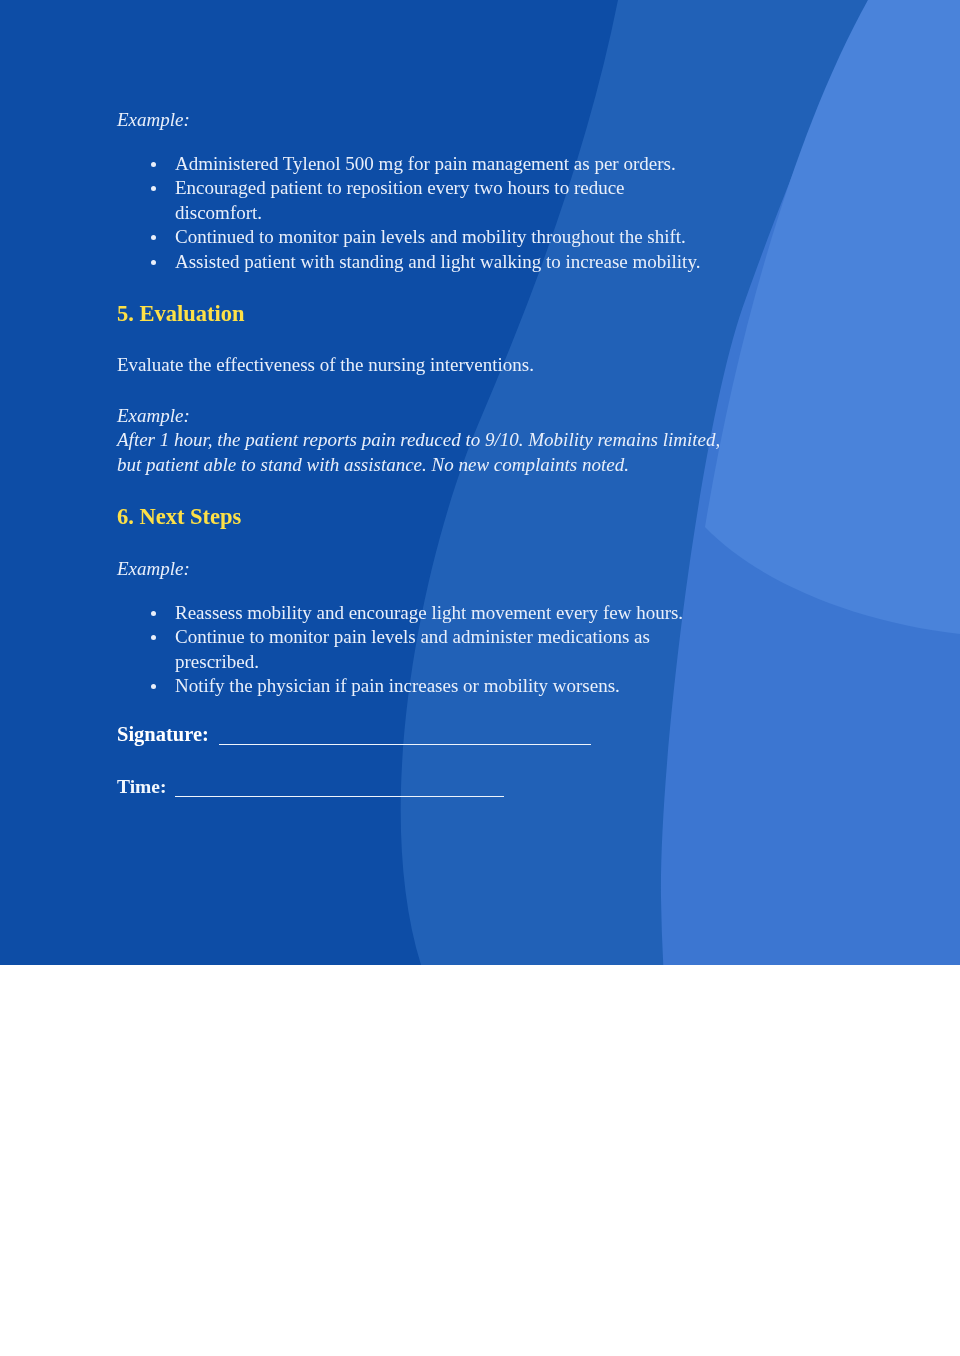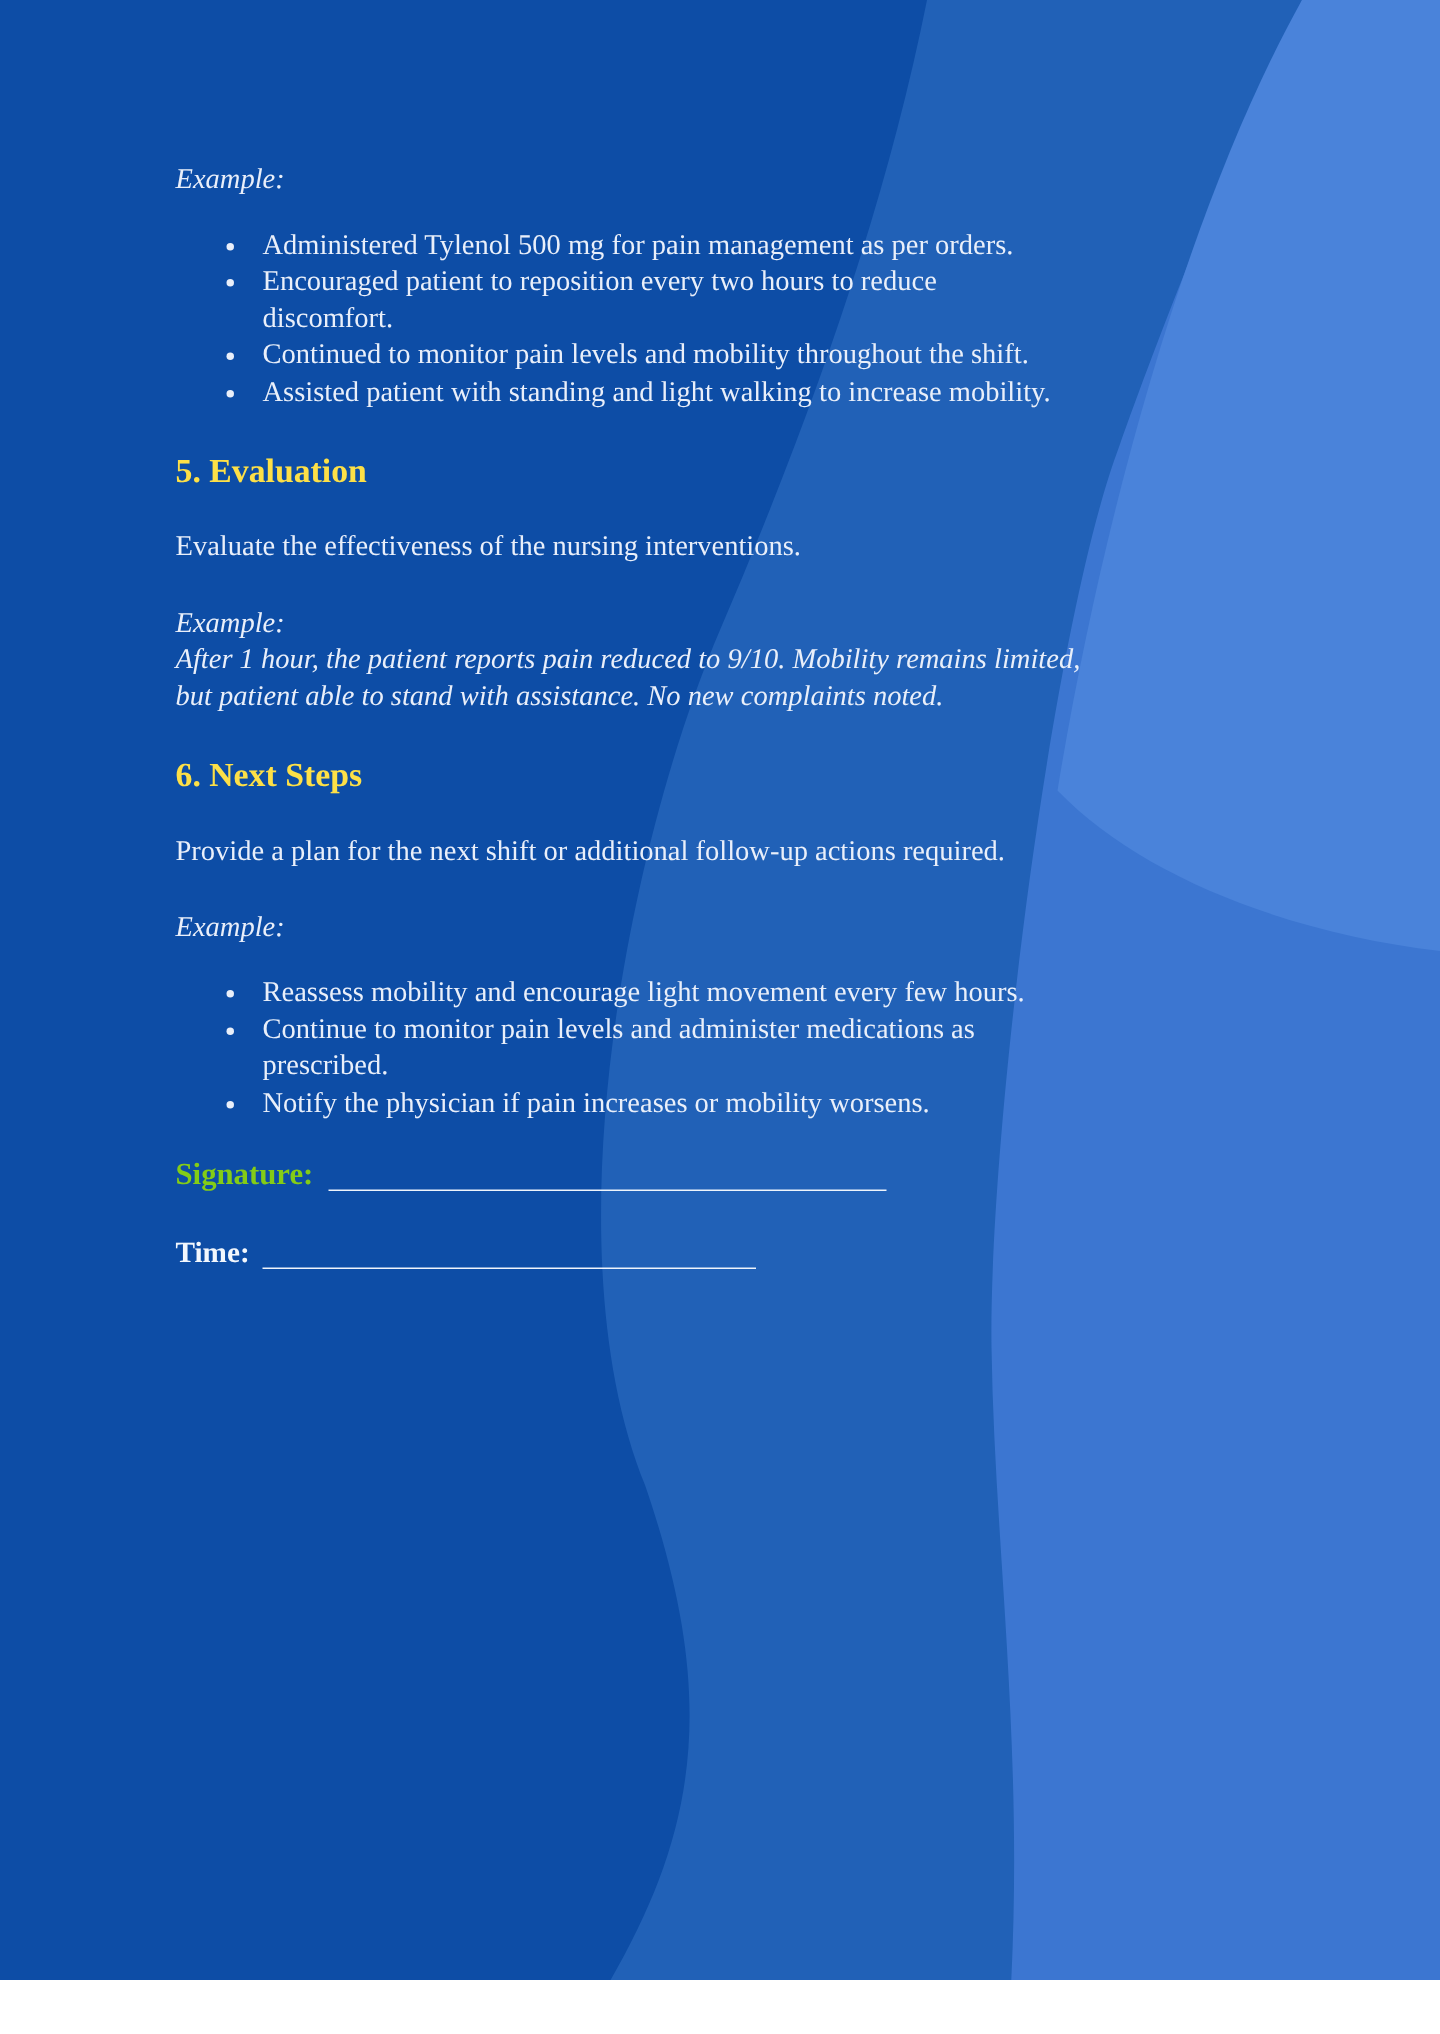--- a/index.html
+++ b/index.html
@@ -3,21 +3,21 @@
 <meta charset="utf-8">
 <style>
   html, body { margin: 0; padding: 0; }
   body {
     width: 960px; height: 1356px;
     font-family: "Liberation Serif", "DejaVu Serif", serif;
     overflow: hidden;
   }
   .page {
     position: relative;
-    width: 960px; height: 1320px;
+    width: 960px; height: 965px;
     background: #0d4da6;
     overflow: hidden;
   }
   .bg {
     position: absolute; left: 0; top: 0;
     width: 960px; height: 1356px;
     display: block;
   }
   .content {
     position: absolute;
@@ -58,21 +58,21 @@
   .example-group p { margin: 0; }
   .example-text { white-space: pre-line; }
   .standalone-example { margin: 26px 0 0 0; }
   .signature-block { margin: 22px 0 0 0; }
   .sig-row {
     display: flex;
     align-items: flex-end;
     font-weight: 700;
     font-size: 20.5px;
     line-height: 27px;
-    color: #84cc16;
+    color: #ffffff;
   }
   .sig-line {
     border-bottom: 1.5px solid #eef4fc;
     margin-left: 10px;
     margin-bottom: 3px;
     height: 18px;
   }
   .fields-block { margin: 26px 0 0 0; }
   .field-row {
     display: flex;
@@ -125,21 +125,20 @@
     <p class="body-text">Evaluate the effectiveness of the nursing interventions.</p>
 
     <div class="example-group">
       <p class="italic">Example:</p>
       <p class="italic example-text">After 1 hour, the patient reports pain reduced to 9/10. Mobility remains limited,
 but patient able to stand with assistance. No new complaints noted.</p>
     </div>
 
     <h2 class="section-heading">6. Next Steps</h2>
 
-    <p class="body-text">Provide a plan for the next shift or additional follow-up actions required.</p>
 
     <p class="italic standalone-example">Example:</p>
 
     <ul class="bullets">
       <li>Reassess mobility and encourage light movement every few hours.</li>
       <li>Continue to monitor pain levels and administer medications as
 prescribed.</li>
       <li>Notify the physician if pain increases or mobility worsens.</li>
     </ul>
 

